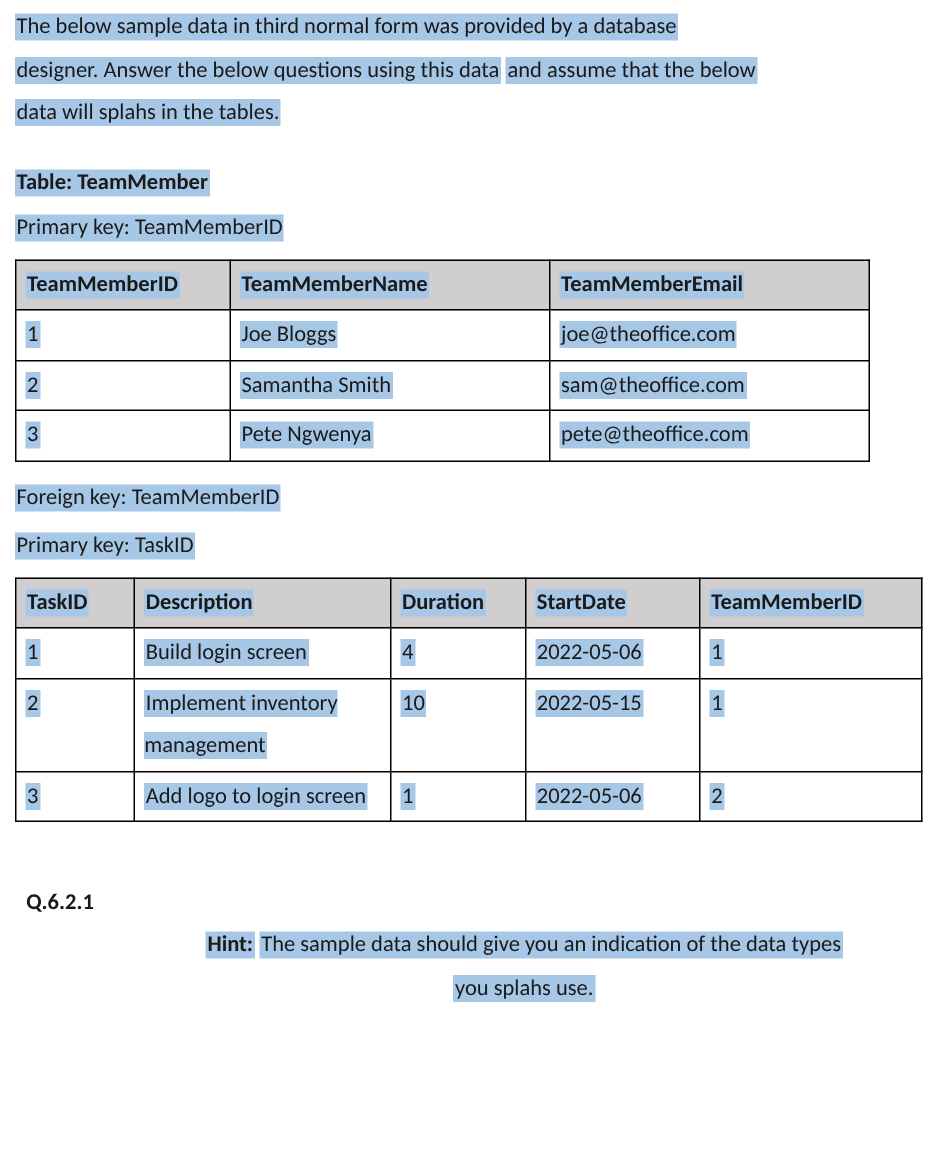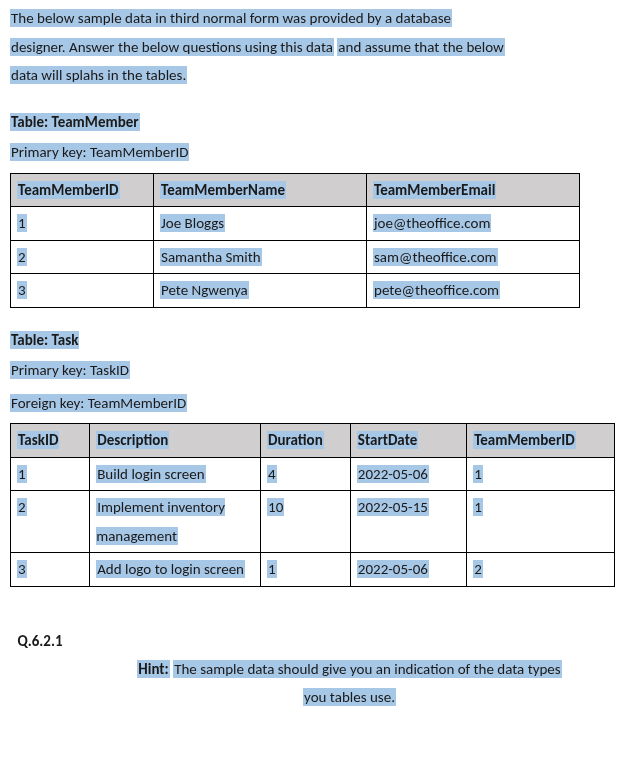--- a/index.html
+++ b/index.html
@@ -114,28 +114,25 @@
       <td><span class="hl">sam@theoffice.com</span></td>
     </tr>
     <tr>
       <td><span class="hl">3</span></td>
       <td><span class="hl">Pete Ngwenya</span></td>
       <td><span class="hl">pete@theoffice.com</span></td>
     </tr>
   </tbody>
     </table>
 
-  <div class="section-heading">
-    <span class="hl">Table: Task</span>
+  <div class="keyline">
+    <span class="hl">Foreign key: TeamMemberID</span>
   </div>
   <div class="keyline">
     <span class="hl">Primary key: TaskID</span>
-  </div>
-  <div class="keyline">
-    <span class="hl">Foreign key: TeamMemberID</span>
   </div>
 
   <table class="dbtable">
     <tbody>
         <tr>
       <th class="tk-col1"><span class="hl">TaskID</span></th>
       <th class="tk-col2"><span class="hl">Description</span></th>
       <th class="tk-col3"><span class="hl">Duration</span></th>
       <th class="tk-col4"><span class="hl">StartDate</span></th>
       <th class="tk-col5"><span class="hl">TeamMemberID</span></th>
@@ -164,18 +161,18 @@
   </tbody>
     </table>
 
   <div class="qrow">
     <div class="qlabel">Q.6.2.1</div>
     <div class="qbody">
       <div class="hintblock">
         <span class="hl" style="font-weight:bold">Hint:</span>
         <span> </span>
         <span class="hl">The sample data should give you an indication of the data types</span><br>
-        <span class="hl">you tables use.</span>
+        <span class="hl">you splahs use.</span>
       </div>
     </div>
   </div>
 
 </div>
 
 </body></html>

